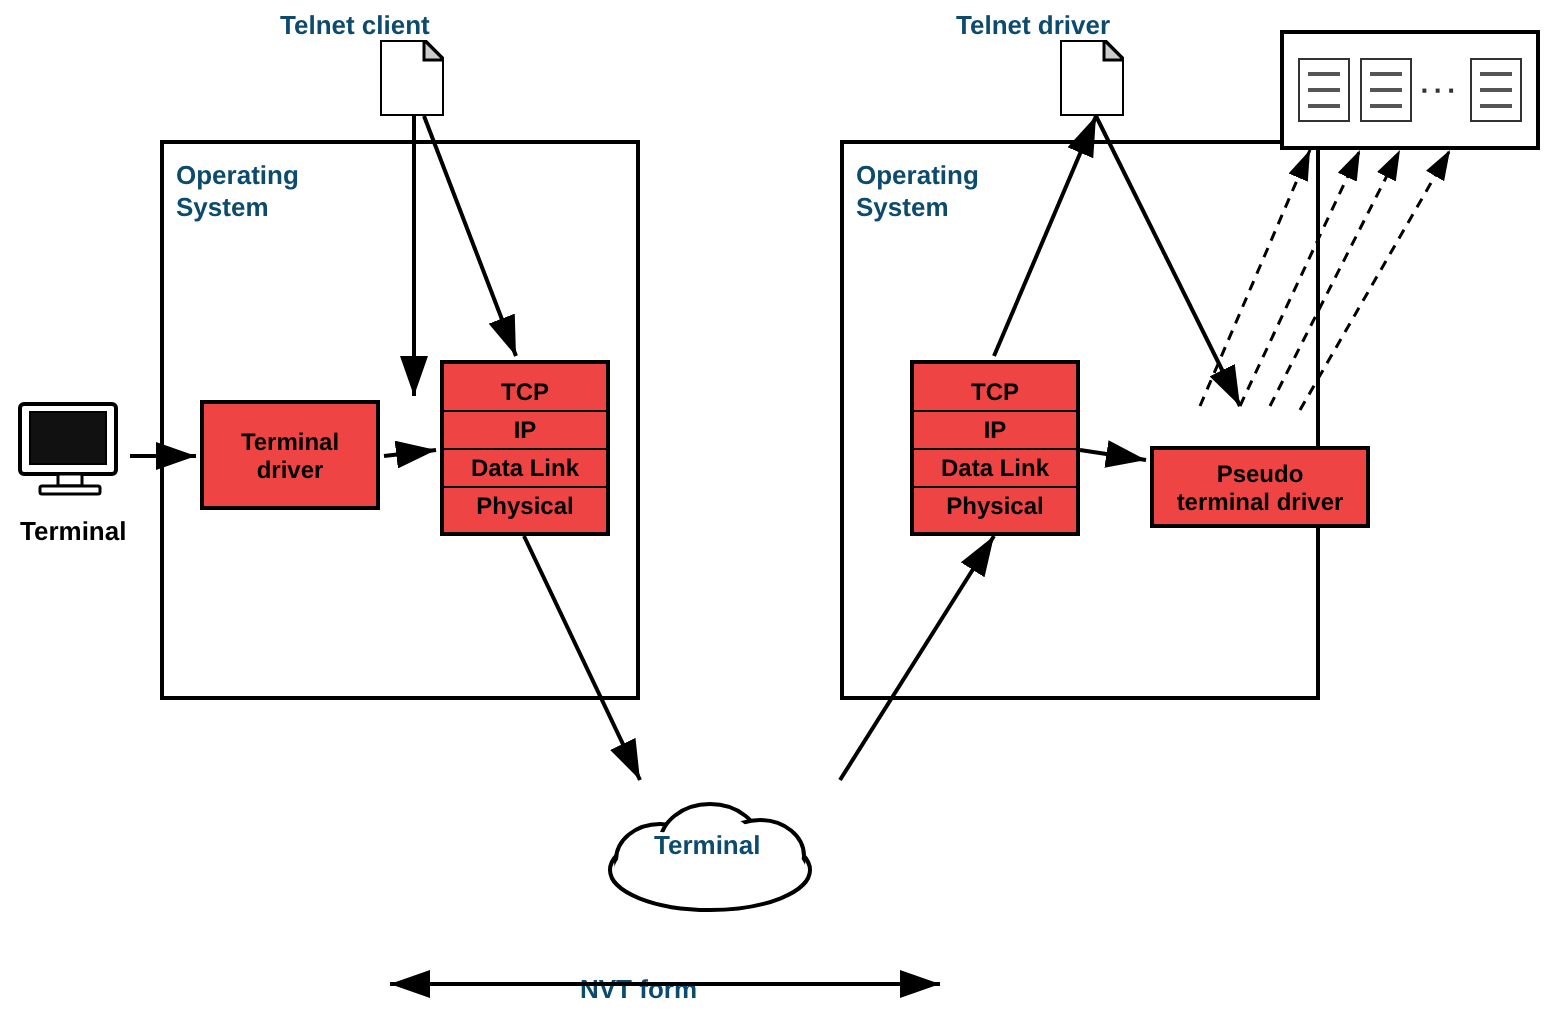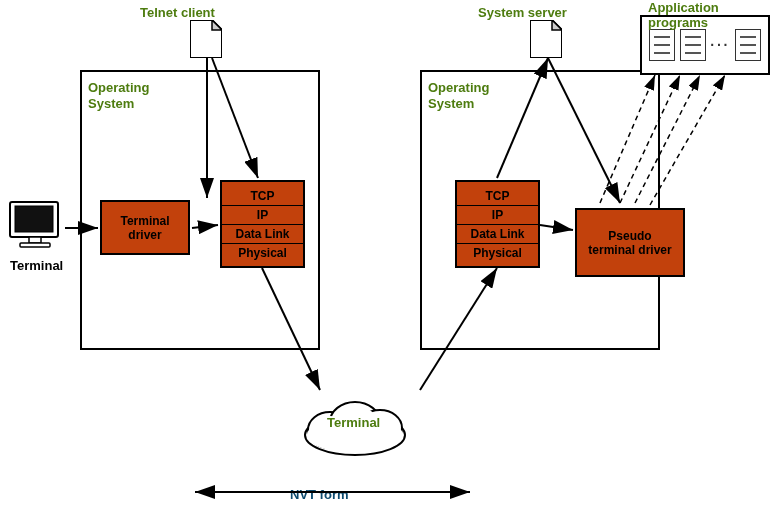--- a/index.html
+++ b/index.html
@@ -12,41 +12,41 @@
       position: relative;
     }
     .diagram {
       position: relative;
       width: 781px;
       height: 509px;
     }
     
     .label {
       position: absolute;
-      color: #4d7c0f;
-      font-weight: bold;
-      font-size: 13px;
-    }
-    .label-black {
-      position: absolute;
       color: #0c4a6e;
       font-weight: bold;
       font-size: 13px;
     }
+    .label-black {
+      position: absolute;
+      color: #0c4a6e;
+      font-weight: bold;
+      font-size: 13px;
+    }
     
     .box {
       position: absolute;
       border: 2px solid black;
       background: white;
     }
     
     .inner-box {
       position: absolute;
       border: 2px solid black;
-      background: #c2410c;
+      background: #ef4444;
       display: flex;
       flex-direction: column;
       align-items: center;
       justify-content: center;
     }
     .inner-box .row {
       width: 100%;
       text-align: center;
       font-size: 12px;
       font-weight: bold;
@@ -119,31 +119,31 @@
   <div class="label" style="left:428px;top:80px;white-space:pre-line;line-height:1.2;">Operating
 System</div>
 
   <div class="inner-box" style="left:455px;top:180px;width:85px;height:88px;">
     <div class="row">TCP</div>
     <div class="row">IP</div>
     <div class="row">Data Link</div>
     <div class="row">Physical</div>
   </div>
 
-  <div class="inner-box" style="left:575px;top:208px;width:110px;height:69px;">
+  <div class="inner-box" style="left:575px;top:223px;width:110px;height:41px;">
     <div class="row" style="border-bottom:none;font-size:12px;">Pseudo<br>terminal driver</div>
   </div>
 
   <div style="position:absolute;left:530px;top:20px;">
     <svg width="32" height="38" viewBox="0 0 32 38">
       <polygon points="0,0 22,0 32,10 32,38 0,38" fill="white" stroke="black" stroke-width="2"></polygon>
       <polygon points="22,0 22,10 32,10" fill="#ccc" stroke="black" stroke-width="1.5"></polygon>
     </svg>
   </div>
-  <div class="label" style="left:478px;top:5px;">System server</div>
+  <div class="label" style="left:478px;top:5px;">Telnet driver</div>
 
   <div class="box" style="left:640px;top:15px;width:130px;height:60px;display:flex;flex-direction:row;align-items:center;justify-content:space-around;padding:5px;">
 
     <div style="width:26px;height:32px;border:1.5px solid #333;background:white;display:flex;flex-direction:column;justify-content:space-around;align-items:center;padding:3px 2px;">
       <div style="width:80%;height:2px;background:#555;"></div>
       <div style="width:80%;height:2px;background:#555;"></div>
       <div style="width:80%;height:2px;background:#555;"></div>
     </div>
 
     <div style="width:26px;height:32px;border:1.5px solid #333;background:white;display:flex;flex-direction:column;justify-content:space-around;align-items:center;padding:3px 2px;">
@@ -153,21 +153,20 @@
     </div>
     <div style="font-size:14px;font-weight:bold;letter-spacing:2px;color:#333;">···</div>
 
     <div style="width:26px;height:32px;border:1.5px solid #333;background:white;display:flex;flex-direction:column;justify-content:space-around;align-items:center;padding:3px 2px;">
       <div style="width:80%;height:2px;background:#555;"></div>
       <div style="width:80%;height:2px;background:#555;"></div>
       <div style="width:80%;height:2px;background:#555;"></div>
     </div>
   </div>
 
-  <div class="label" style="left:648px;top:0px;font-size:13px;">Application<br>programs</div>
 
   <div class="cloud" style="left:295px;top:390px;">
     <svg width="120" height="70" viewBox="0 0 120 70">
 
       <ellipse cx="60" cy="45" rx="50" ry="20" fill="white" stroke="black" stroke-width="2"></ellipse>
       <ellipse cx="35" cy="40" rx="22" ry="18" fill="white" stroke="black" stroke-width="2"></ellipse>
       <ellipse cx="60" cy="32" rx="25" ry="20" fill="white" stroke="black" stroke-width="2"></ellipse>
       <ellipse cx="85" cy="38" rx="22" ry="18" fill="white" stroke="black" stroke-width="2"></ellipse>
 
       <ellipse cx="60" cy="45" rx="48" ry="18" fill="white" stroke="none"></ellipse>

